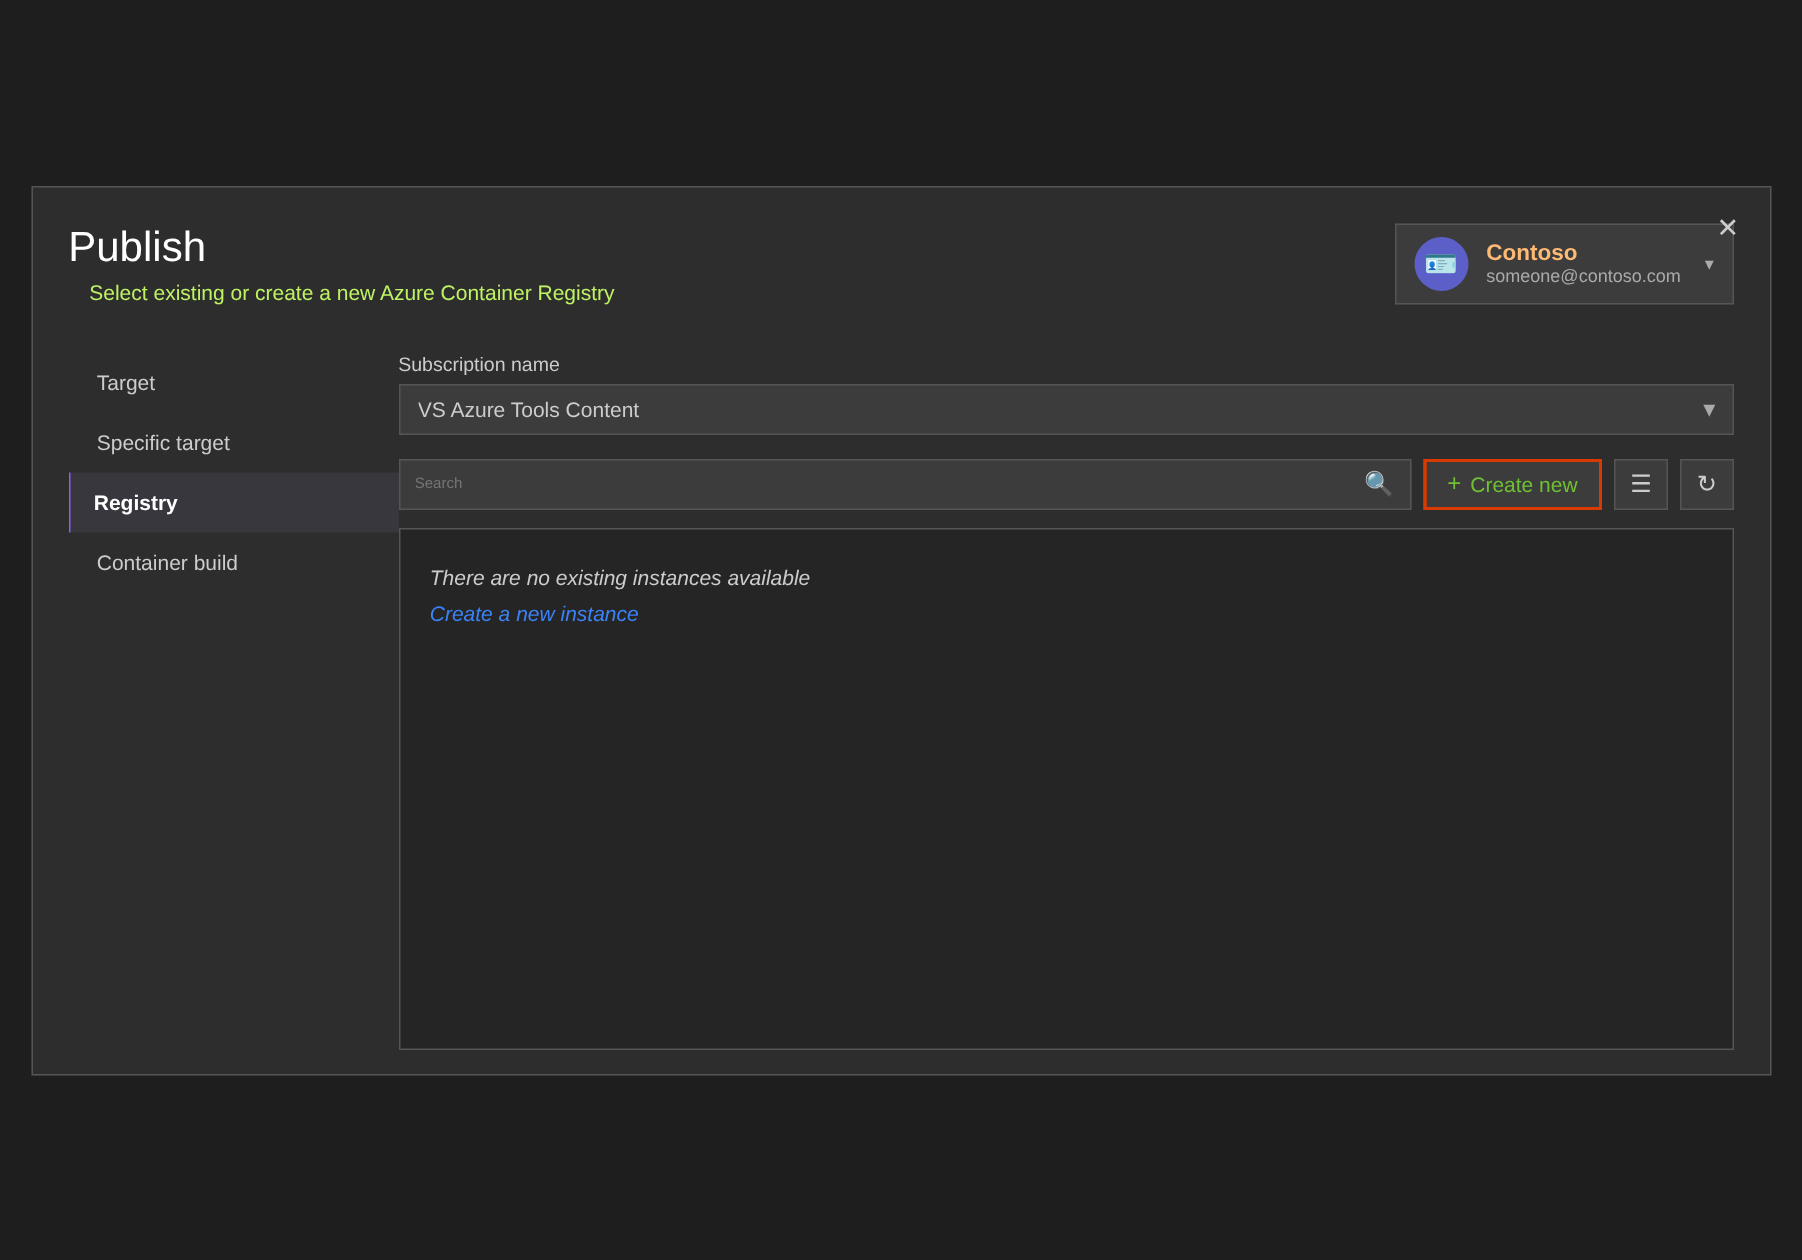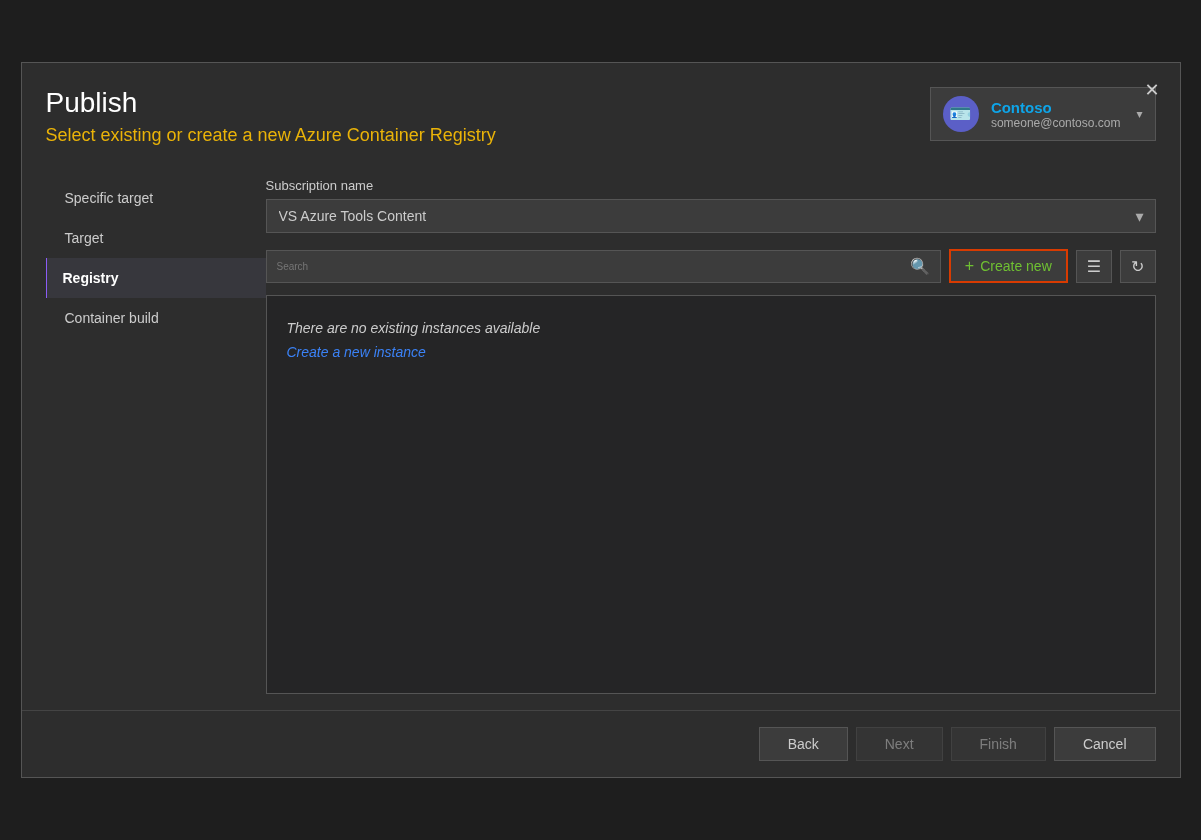--- a/index.html
+++ b/index.html
@@ -10,42 +10,43 @@
       width: 1201px;
       height: 840px;
       overflow: hidden;
       display: flex;
       align-items: center;
       justify-content: center;
     }
     .dialog {
       background: #2d2d2d;
       width: 1160px;
-      height: 716px;
+      height: 593px;
       border: 1px solid #555;
       position: relative;
       display: flex;
       flex-direction: column;
     }
     .dialog-header {
       display: flex;
       align-items: flex-start;
       justify-content: space-between;
       padding: 24px 24px 16px 24px;
     }
     .dialog-title-area {}
     .dialog-title {
       font-size: 28px;
       font-weight: 300;
       color: #ffffff;
       margin-bottom: 6px;
     }
     .dialog-subtitle {
-      font-size: 18px;
-      color: #eab308;
+      font-size: 14px;
+      color: #bef264;
+      margin-left: 14px;
     }
     .close-btn {
       background: none;
       border: none;
       color: #cccccc;
       font-size: 18px;
       cursor: pointer;
       padding: 4px 8px;
       position: absolute;
       top: 12px;
@@ -69,21 +70,21 @@
       display: flex;
       align-items: center;
       justify-content: center;
       font-size: 18px;
       color: #fff;
     }
     .account-info {}
     .account-name {
       font-size: 15px;
       font-weight: 600;
-      color: #0ea5e9;
+      color: #fdba74;
     }
     .account-email {
       font-size: 12px;
       color: #aaa;
     }
     .account-chevron {
       color: #aaa;
       font-size: 12px;
       margin-left: 4px;
     }
@@ -274,24 +275,24 @@
         <div class="account-chevron">▾</div>
       </div>
     </div>
     <button class="close-btn">✕</button>
   </div>
 
   <div class="dialog-body">
 
     <div class="sidebar">
       <div class="sidebar-item">
+        <span>Target</span>
+      </div>
+      <div class="sidebar-item">
         <span>Specific target</span>
-      </div>
-      <div class="sidebar-item">
-        <span>Target</span>
       </div>
       <div class="sidebar-item active">
         <span>Registry</span>
       </div>
       <div class="sidebar-item">
         <span>Container build</span>
       </div>
     </div>
 
     <div class="main-content">
@@ -322,19 +323,13 @@
         </button>
       </div>
 
       <div class="instances-list">
         <div class="no-instances-text">There are no existing instances available</div>
         <a class="create-new-instance-link">Create a new instance</a>
       </div>
     </div>
   </div>
 
-  <div class="dialog-footer">
-    <button class="footer-btn">Back</button>
-    <button class="footer-btn disabled">Next</button>
-    <button class="footer-btn disabled">Finish</button>
-    <button class="footer-btn cancel">Cancel</button>
-  </div>
 </div>
 
 </body></html>

